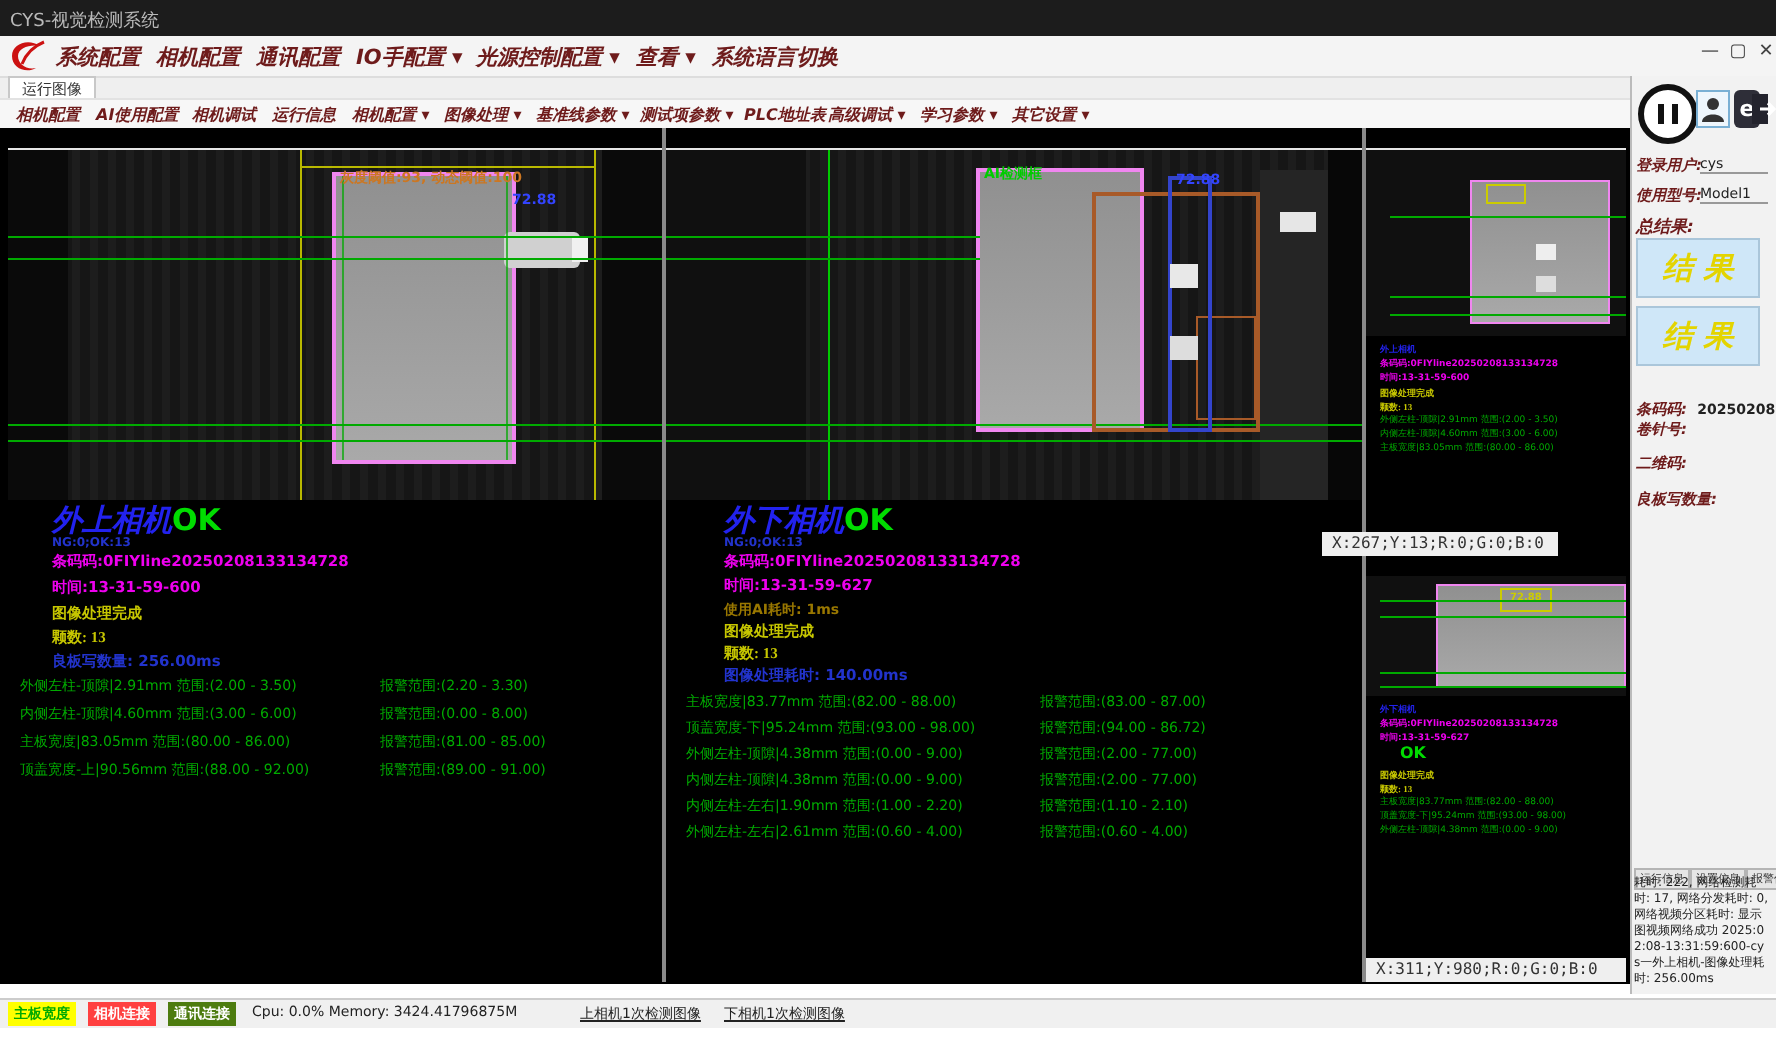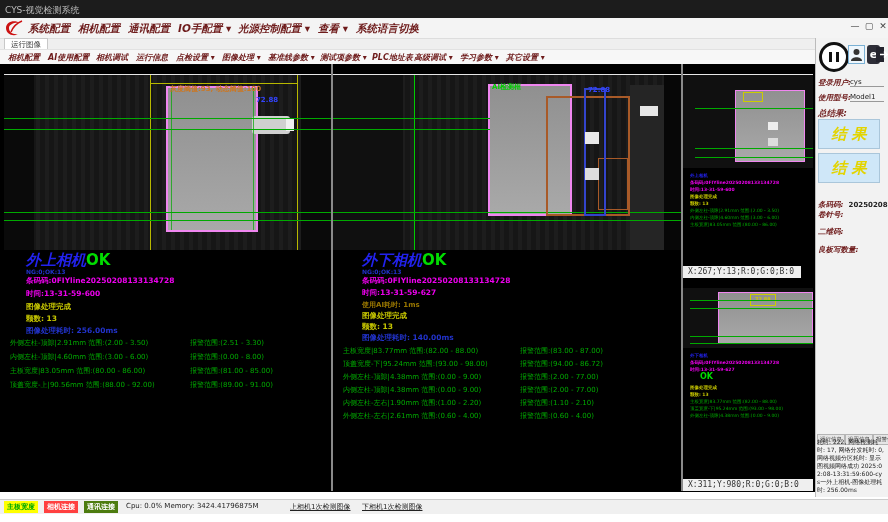--- a/index.html
+++ b/index.html
@@ -22,21 +22,21 @@
   .sep{width:2px;background:#8a8a8a;}
   .topline{height:1px;background:#e6e6e6;}
   .strip{background:#efefef;font-family:"DejaVu Sans Mono",monospace;font-size:8px;color:#333;line-height:13px;padding-left:5px;box-sizing:border-box;}
   
   .scene{background-image:repeating-linear-gradient(90deg,#161616 0 5px,#1d1d1d 5px 9px);}
   .device{background:linear-gradient(180deg,#909090,#a9a9a9);border:2px solid #f086f0;box-sizing:border-box;}
   .gline{background:#00aa00;}
   .yline{background:#b8b800;}
   .txt{white-space:nowrap;}
   .magenta{color:#ee00ee;font-weight:bold;}
-  .yellow{color:#c6c600;font-weight:bold;}
+  .yellow{color:#c6c600;font-weight:bold;font-family:Liberation Serif, serif;}
   .blue{color:#2233cc;font-weight:bold;}
   .green{color:#00aa00;}
   .camtitle{font-size:15px;font-weight:bold;font-style:italic;color:#2222ee;}
   .okbig{font-size:15px;font-weight:bold;color:#00dd00;}
   .mrow{font-size:7px;color:#00aa00;white-space:nowrap;}
   .mini{font-size:4.5px;line-height:7px;white-space:nowrap;}
   
   .sidebar{left:815px;top:38px;width:73px;height:459px;background:#f2f2f2;border-left:1px solid #bbb;box-sizing:border-box;}
   .sblabel{font-size:7.5px;color:#6e1b1b;font-style:italic;font-weight:bold;white-space:nowrap;}
   .sbvalue{font-size:7px;color:#222;border-bottom:1px solid #999;min-width:34px;display:inline-block;}
@@ -78,21 +78,21 @@
   <div class="abs winctl" style="left:876px">✕</div>
 
   <div class="abs tabrow"></div>
   <div class="abs tab">运行图像</div>
 
   <div class="abs toolbar"></div>
   <div class="abs toolitem" style="left:8px">相机配置</div>
   <div class="abs toolitem" style="left:48px">AI使用配置</div>
   <div class="abs toolitem" style="left:96px">相机调试</div>
   <div class="abs toolitem" style="left:136px">运行信息</div>
-  <div class="abs toolitem" style="left:176px">点检设置 ▾</div>
+  <div class="abs toolitem" style="left:176px">相机配置 ▾</div>
   <div class="abs toolitem" style="left:222px">图像处理 ▾</div>
   <div class="abs toolitem" style="left:268px">基准线参数 ▾</div>
   <div class="abs toolitem" style="left:320px">测试项参数 ▾</div>
   <div class="abs toolitem" style="left:372px">PLC地址表</div>
   <div class="abs toolitem" style="left:414px">高级调试 ▾</div>
   <div class="abs toolitem" style="left:460px">学习参数 ▾</div>
   <div class="abs toolitem" style="left:506px">其它设置 ▾</div>
 
   <div class="abs main"></div>
   <div class="abs sep" style="left:331px;top:64px;height:427px"></div>
@@ -118,23 +118,23 @@
   <div class="abs txt" style="left:256px;top:96px;font-size:7px;color:#3344ff;font-weight:bold">72.88</div>
 
   <div class="abs txt" style="left:26px;top:250px">
     <span class="camtitle">外上相机</span><span class="okbig">OK</span>
   </div>
   <div class="abs txt blue" style="left:26px;top:268px;font-size:6px">NG:0;OK:13</div>
   <div class="abs txt magenta" style="left:26px;top:276px;font-size:7.5px">条码码:0FIYline20250208133134728</div>
   <div class="abs txt magenta" style="left:26px;top:289px;font-size:7.5px">时间:13-31-59-600</div>
   <div class="abs txt yellow" style="left:26px;top:302px;font-size:7.5px">图像处理完成</div>
   <div class="abs txt yellow" style="left:26px;top:314px;font-size:7.5px">颗数: 13</div>
-  <div class="abs txt blue" style="left:26px;top:326px;font-size:7.5px">图像处理耗时: 256.00ms</div>
+  <div class="abs txt blue" style="left:26px;top:326px;font-size:7.5px">良板写数量: 256.00ms</div>
   <div class="abs mrow" style="left:10px;top:338px">外侧左柱-顶隙|2.91mm 范围:(2.00 - 3.50)</div>
-  <div class="abs mrow" style="left:190px;top:338px">报警范围:(2.51 - 3.30)</div>
+  <div class="abs mrow" style="left:190px;top:338px">报警范围:(2.20 - 3.30)</div>
   <div class="abs mrow" style="left:10px;top:352px">内侧左柱-顶隙|4.60mm 范围:(3.00 - 6.00)</div>
   <div class="abs mrow" style="left:190px;top:352px">报警范围:(0.00 - 8.00)</div>
   <div class="abs mrow" style="left:10px;top:366px">主板宽度|83.05mm 范围:(80.00 - 86.00)</div>
   <div class="abs mrow" style="left:190px;top:366px">报警范围:(81.00 - 85.00)</div>
   <div class="abs mrow" style="left:10px;top:380px">顶盖宽度-上|90.56mm 范围:(88.00 - 92.00)</div>
   <div class="abs mrow" style="left:190px;top:380px">报警范围:(89.00 - 91.00)</div>
 
   <div class="abs topline" style="left:333px;top:74px;width:348px"></div>
   <div class="abs scene" style="left:333px;top:75px;width:348px;height:175px"></div>
   <div class="abs" style="left:333px;top:75px;width:70px;height:175px;background:#101010"></div>
@@ -190,21 +190,21 @@
   <div class="abs mini" style="left:690px;top:172px">
     <div style="color:#2222ee;font-weight:bold">外上相机</div>
     <div class="magenta">条码码:0FIYline20250208133134728</div>
     <div class="magenta">时间:13-31-59-600</div>
     <div class="yellow">图像处理完成</div>
     <div class="yellow">颗数: 13</div>
     <div class="green">外侧左柱-顶隙|2.91mm 范围:(2.00 - 3.50)</div>
     <div class="green">内侧左柱-顶隙|4.60mm 范围:(3.00 - 6.00)</div>
     <div class="green">主板宽度|83.05mm 范围:(80.00 - 86.00)</div>
   </div>
-  <div class="abs strip" style="left:683px;top:266px;width:118px;height:12px;line-height:12px">X:267;Y:13;R:0;G:0;B:0</div>
+  <div class="abs strip" style="left:661px;top:266px;width:118px;height:12px;line-height:12px">X:267;Y:13;R:0;G:0;B:0</div>
 
   <div class="abs" style="left:683px;top:288px;width:130px;height:60px;background:#101010"></div>
   <div class="abs device" style="left:718px;top:292px;width:95px;height:52px;border-width:1px"></div>
   <div class="abs" style="left:750px;top:294px;width:26px;height:12px;border:1px solid #cccc00;box-sizing:border-box"></div>
   <div class="abs txt" style="left:755px;top:296px;font-size:5px;color:#cccc00;font-weight:bold">72.88</div>
   <div class="abs gline" style="left:690px;top:300px;width:123px;height:1px"></div>
   <div class="abs gline" style="left:690px;top:308px;width:123px;height:1px"></div>
   <div class="abs gline" style="left:690px;top:336px;width:123px;height:1px"></div>
   <div class="abs gline" style="left:690px;top:343px;width:123px;height:1px"></div>
   <div class="abs mini" style="left:690px;top:352px">

